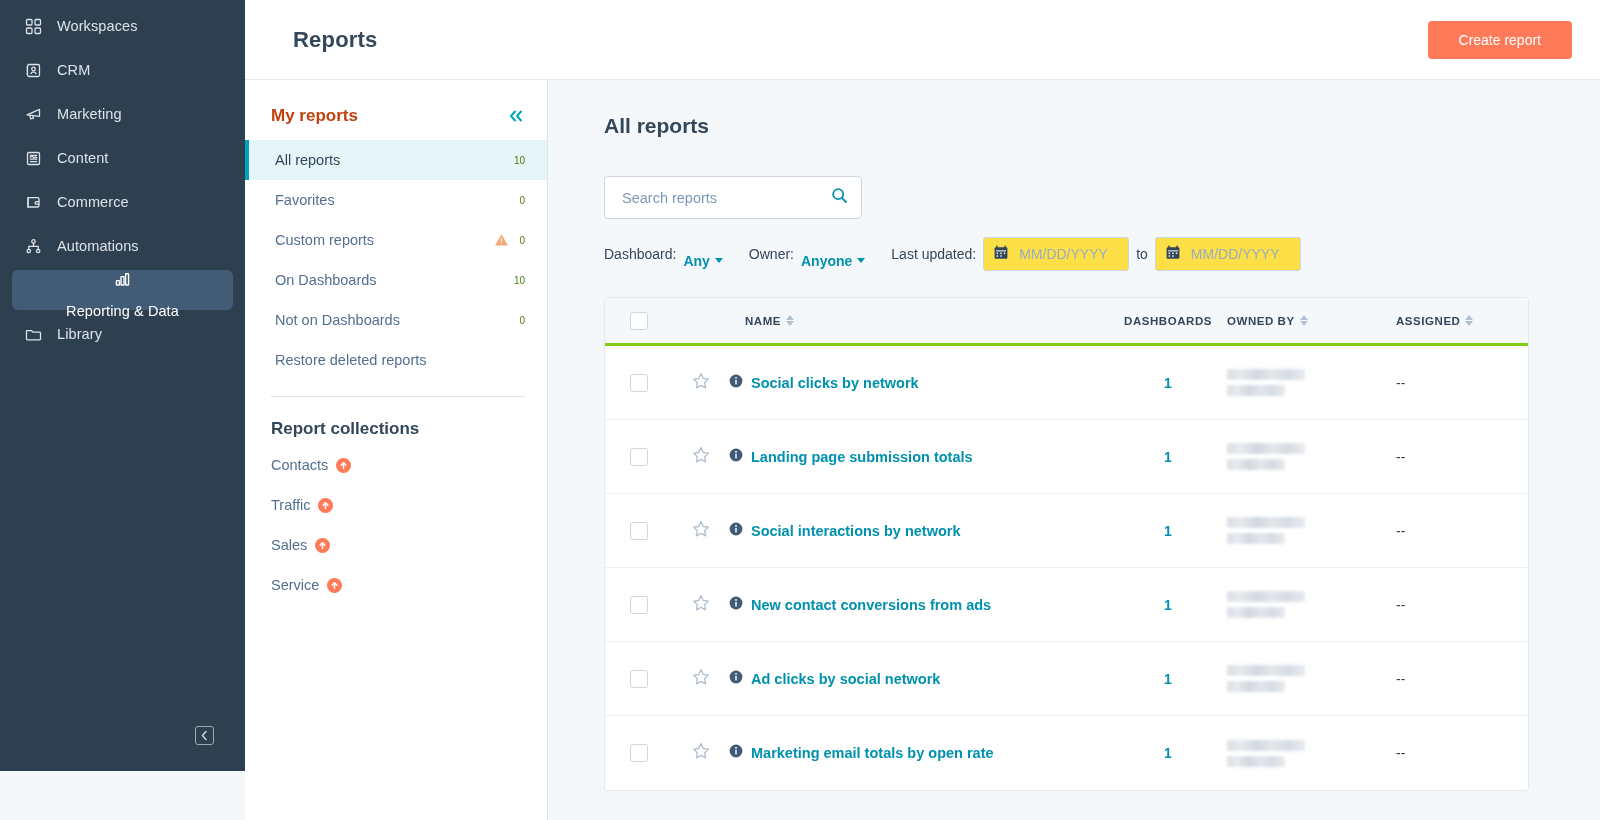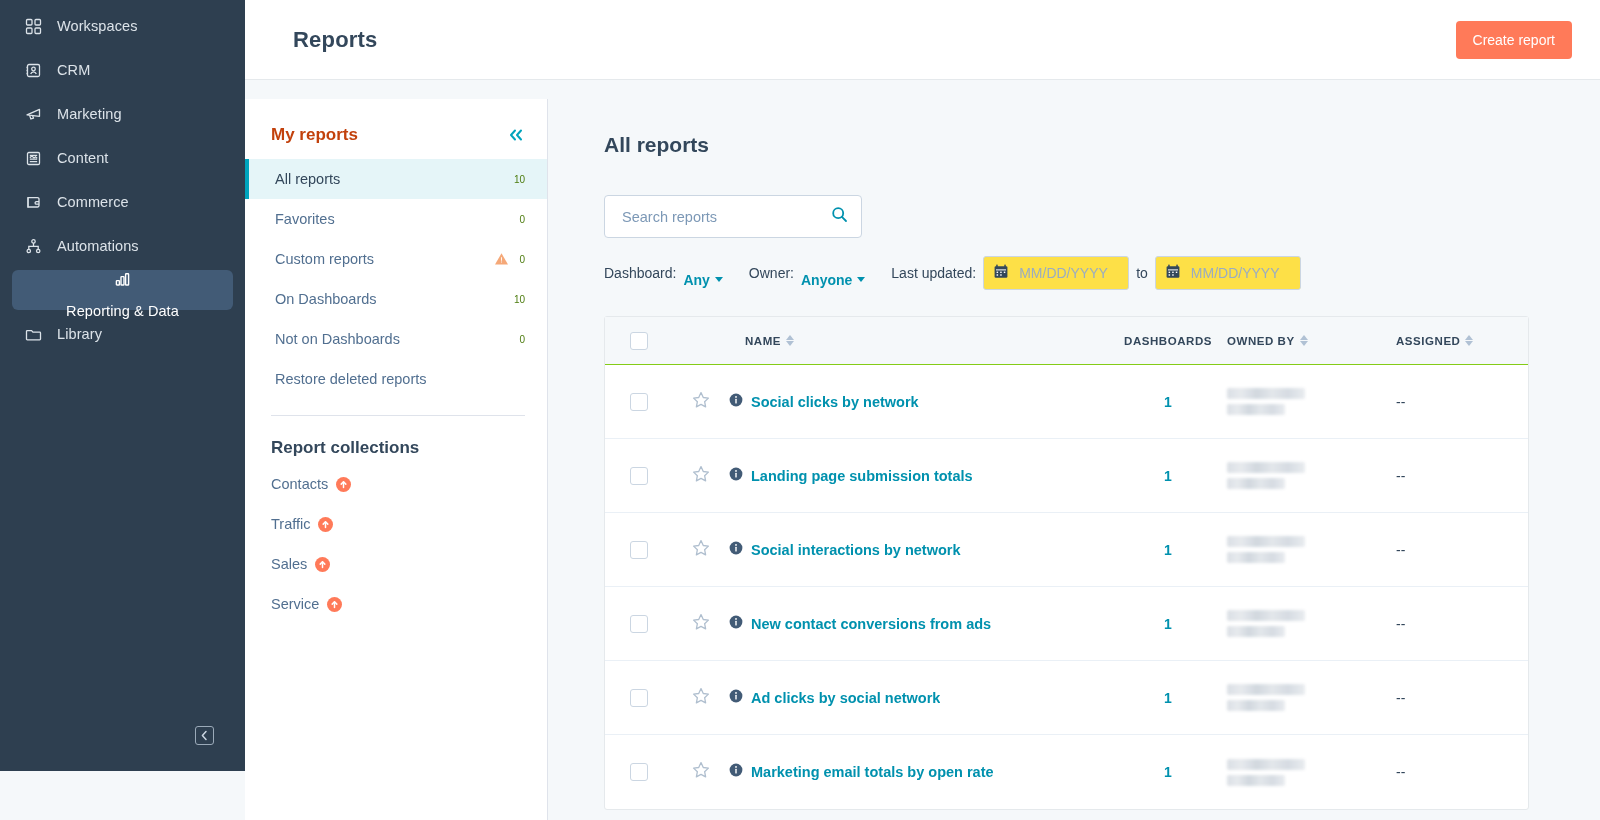--- a/index.html
+++ b/index.html
@@ -43,37 +43,37 @@
     position: absolute;
     left: 195px; bottom: 26px;
     width: 19px; height: 19px;
     border: 1.4px solid #9BAAB9;
     border-radius: 3px;
     display: flex; align-items: center; justify-content: center;
     cursor: pointer;
   }
 
   
-  .right { flex: 1 1 auto; height: 820px; display: flex; flex-direction: column; min-width: 0; background: #F5F8FA; gap: 19px; }
+  .right { flex: 1 1 auto; height: 820px; display: flex; flex-direction: column; min-width: 0; background: #F5F8FA; }
 
   .topbar {
     height: 80px; flex: 0 0 80px;
     background: #FFFFFF;
     border-bottom: 1px solid #E5E9EC;
     display: flex; align-items: center;
     padding: 0 28px 0 48px;
   }
   .page-title { font-size: 22px; font-weight: 700; color: #33475B; letter-spacing: .2px; }
   .spacer { flex: 1 1 auto; }
   .btn-primary {
     background: #FF7A59; color: #fff;
     border: none; border-radius: 4px;
     font-family: inherit;
     font-size: 14px; font-weight: 500;
-    padding: 11px 17px;
+    padding: 11px 31px;
     cursor: pointer;
     white-space: nowrap;
     text-align: right;
   }
 
   .body { flex: 1 1 auto; display: flex; min-height: 0; }
 
   
   .subnav {
     width: 303px; flex: 0 0 303px;
@@ -188,21 +188,21 @@
   
   .table-card {
     background: #fff;
     border: 1px solid #E5E9EC;
     border-radius: 3px;
     width: 925px;
   }
   .trow { display: flex; align-items: center; }
   .thead {
     background: #F5F8FA;
-    border-bottom: 1px solid #84cc16;
+    border-bottom: 3px solid #84cc16;
     height: 48px;
     font-size: 11.5px; font-weight: 700; letter-spacing: .55px;
     color: #33475B;
   }
   .tbody .trow {
     height: 74px;
     border-bottom: 1px solid #EAF0F6;
     align-items: center;
   }
   .tbody .trow:last-child { border-bottom: none; }

